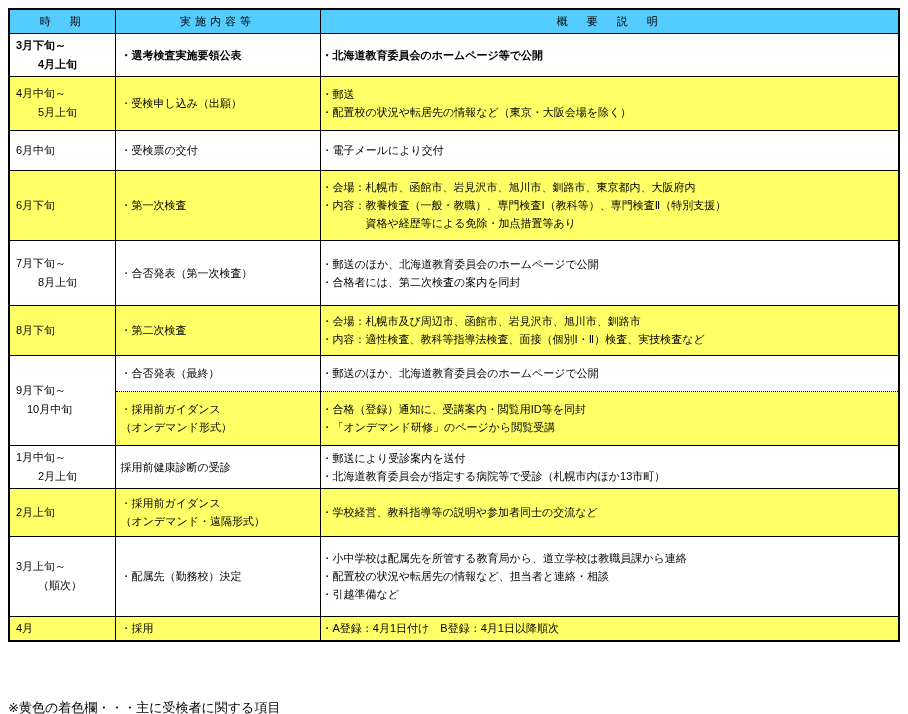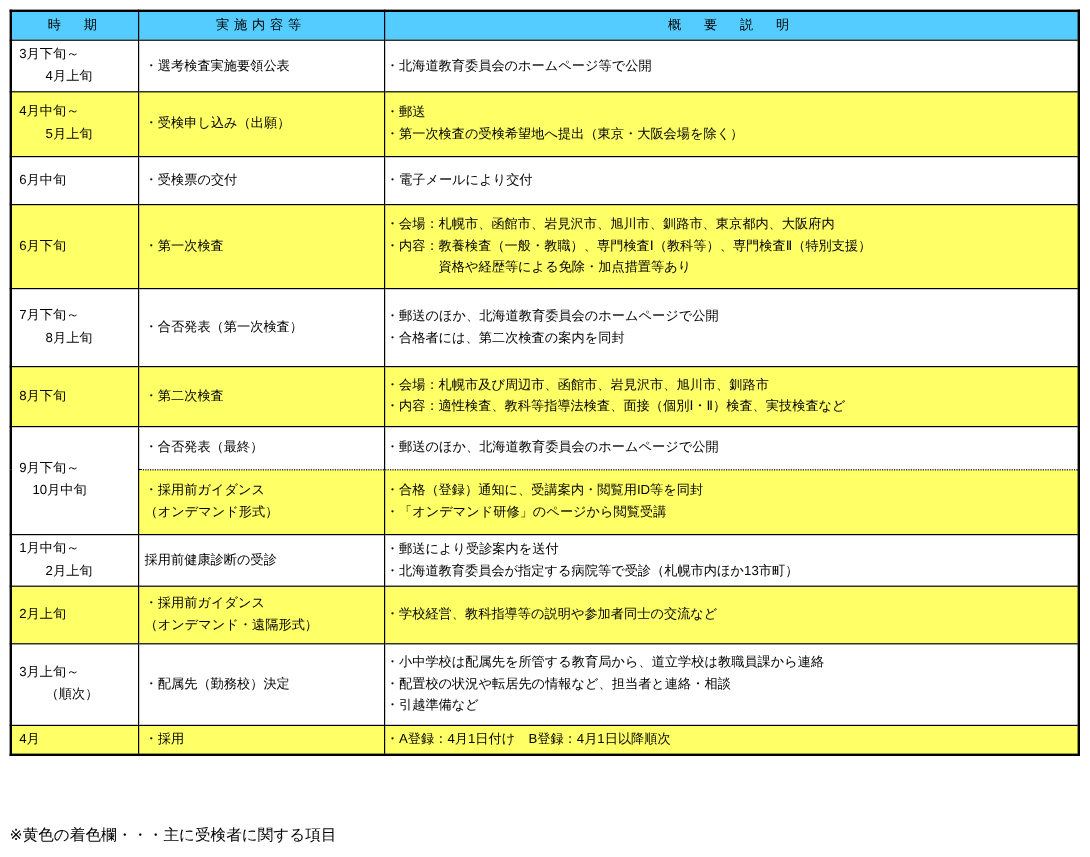--- a/index.html
+++ b/index.html
@@ -41,31 +41,31 @@
     letter-spacing:4px;
     text-align:center;
     height:24px;
     padding:1px 0;
   }
   td.time{padding-left:6px;line-height:19px;}
   td.content{padding-left:5px;}
   td.desc{padding-left:1px;}
   td.hl{background:var(--hl);}
   tr.rh{height:24px;}
-  tr.r1{height:41px;}
+  tr.r1{height:41px;font-weight:bold;}
   tr.r2{height:54px;}
   tr.r3{height:40px;}
   tr.r4{height:70px;}
   tr.r5{height:65px;}
   tr.r6{height:50px;}
   tr.r7a{height:36px;}
   tr.r7b{height:54px;}
   tr.r8{height:40px;}
   tr.r9{height:48px;}
-  tr.r10{height:68px;}
+  tr.r10{height:80px;}
   tr.r11{height:20px;}
   tr.r7a td.split{border-bottom:1px dotted var(--bd);}
   tr.r7b td.split{border-top:1px dotted var(--bd);}
   .footnote{
     margin:16px 0 0 8px;
     font-size:13px;
     line-height:20px;
     white-space:pre;
   }
 </style>
@@ -90,21 +90,21 @@
       <td class="time">3月下旬～
 　　4月上旬</td>
       <td class="content">・選考検査実施要領公表</td>
       <td class="desc">・北海道教育委員会のホームページ等で公開</td>
     </tr>
     <tr class="r2">
       <td class="time hl">4月中旬～
 　　5月上旬</td>
       <td class="content hl">・受検申し込み（出願）</td>
       <td class="desc hl">・郵送
-・第一次検査の受検希望地へ提出（東京・大阪会場を除く）</td>
+・配置校の状況や転居先の情報など（東京・大阪会場を除く）</td>
     </tr>
     <tr class="r3">
       <td class="time">6月中旬</td>
       <td class="content">・受検票の交付</td>
       <td class="desc">・電子メールにより交付</td>
     </tr>
     <tr class="r4">
       <td class="time hl">6月下旬</td>
       <td class="content hl">・第一次検査</td>
       <td class="desc hl">・会場：札幌市、函館市、岩見沢市、旭川市、釧路市、東京都内、大阪府内

